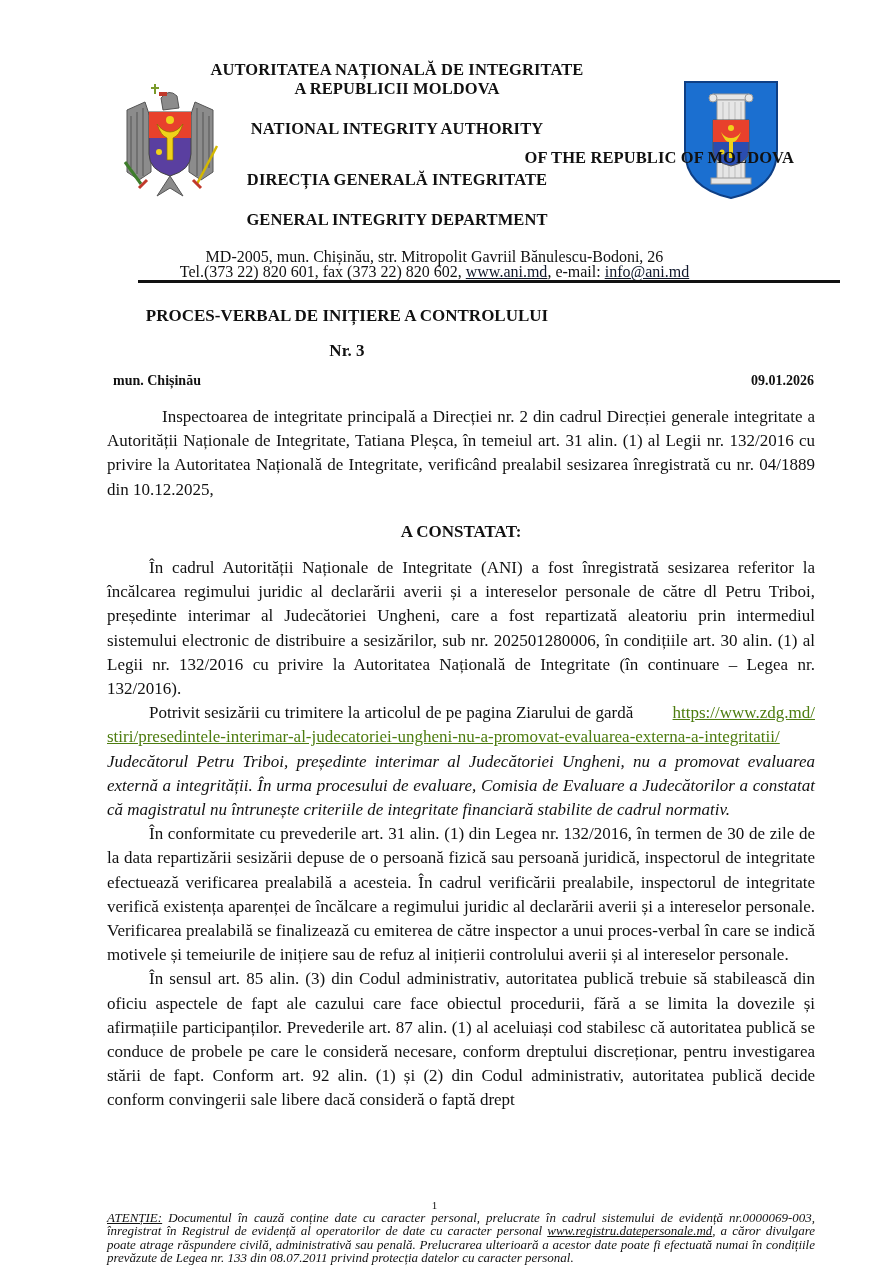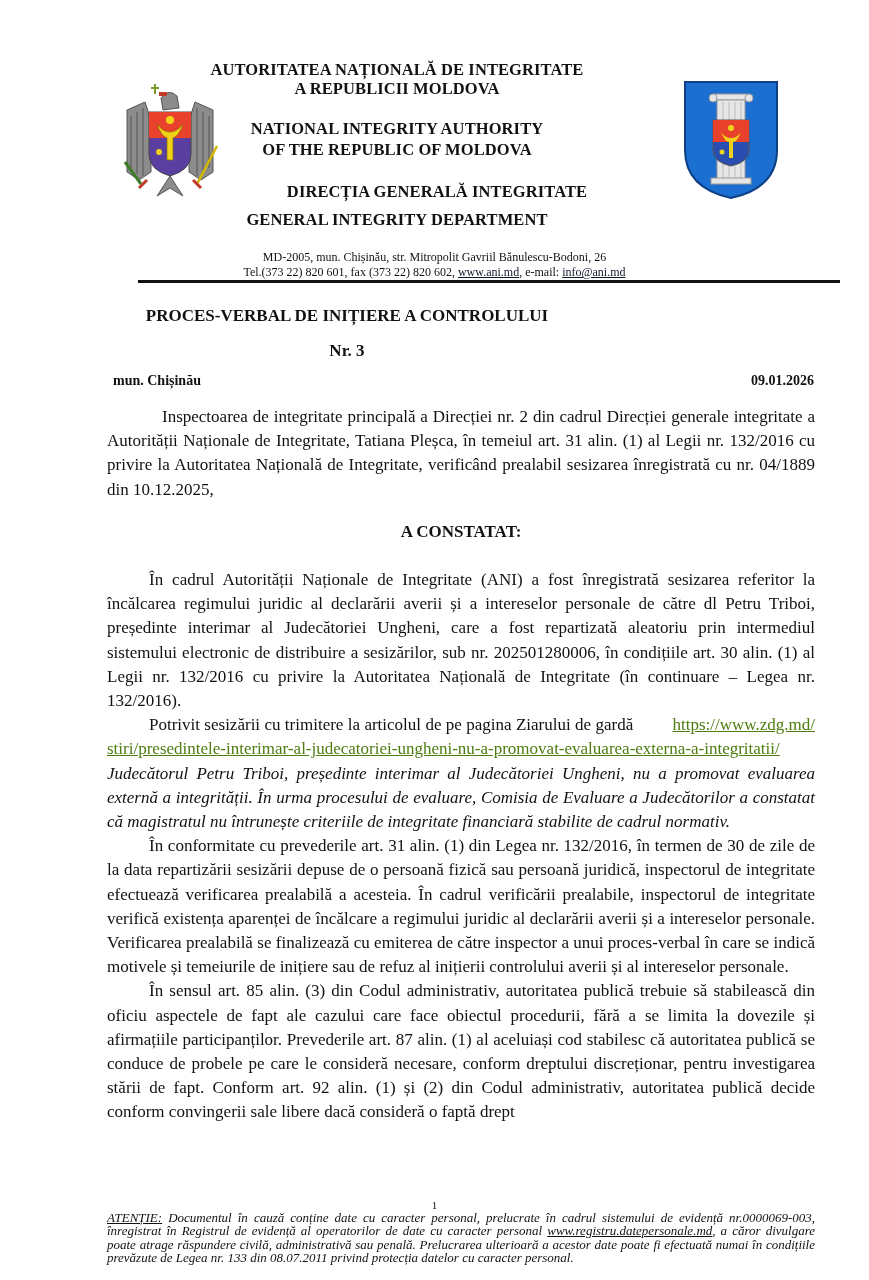--- a/index.html
+++ b/index.html
@@ -1,19 +1,19 @@
 <!DOCTYPE html>
 <html><head>
 <meta charset="utf-8">
 <style>
   html, body { margin: 0; padding: 0; background: #ffffff; }
   body { width: 869px; height: 1280px; position: relative; overflow: hidden; font-family: "Liberation Serif", serif; color: #111; }
   .abs { position: absolute; }
   .hdr-line { position: absolute; left: 0; width: 794px; text-align: center; font-weight: bold; font-size: 16.5px; line-height: 19px; letter-spacing: 0.1px; }
-  .addr { position: absolute; left: 0; width: 869px; text-align: center; font-size: 12px; line-height: 16px; }
+  .addr { position: absolute; left: 0; width: 869px; text-align: center; font-size: 16px; line-height: 16px; }
   .addr a { color: #0f172a; text-decoration: underline; }
   .rule { position: absolute; left: 138px; top: 280px; width: 702px; height: 0; border-top: 2px solid #111; border-bottom: 1px solid #111; }
   .title { position: absolute; left: 0; width: 694px; text-align: center; font-weight: bold; font-size: 17px; line-height: 20px; }
   .meta { position: absolute; top: 373px; font-weight: bold; font-size: 14px; }
   .body { position: absolute; left: 107px; width: 708px; font-size: 17px; line-height: 24.2px; text-align: justify; }
   .body p { margin: 0; text-indent: 42px; }
   .section-head { text-align: center; font-weight: bold; font-size: 17px; margin: 0; text-indent: 0 !important; }
   .link { color: #4d7c0f; text-decoration: underline; font-style: normal; margin-left: 35px; }
   .ital { font-style: italic; }
   .pagenum { position: absolute; left: 0; width: 869px; top: 1199px; text-align: center; font-size: 11px; }
@@ -65,39 +65,39 @@
     <path d="M30 40 L66 40 L66 62 L30 62 Z" fill="#e8412c"></path>
     <path d="M38 52 Q42 62 46 62 L46 78 L50 78 L50 62 Q54 62 58 52 Q54 58 48 58 Q42 58 38 52 Z" fill="#f0d21a"></path>
     <circle cx="48" cy="48" r="3" fill="#f0d21a"></circle>
     <circle cx="39" cy="72" r="2.5" fill="#f0d21a"></circle>
   </svg>
 </div>
 
 <div class="hdr-line" style="top:60px;">AUTORITATEA NAȚIONALĂ DE INTEGRITATE</div>
 <div class="hdr-line" style="top:79px;">A REPUBLICII MOLDOVA</div>
 <div class="hdr-line" style="top:119px;">NATIONAL INTEGRITY AUTHORITY</div>
-<div class="hdr-line" style="top:140px;">OF THE REPUBLIC OF MOLDOVA</div>
-<div class="hdr-line" style="top:182px;padding-left:40px;">DIRECȚIA GENERALĂ INTEGRITATE</div>
+<div class="hdr-line" style="top:148px;text-align:right;">OF THE REPUBLIC OF MOLDOVA</div>
+<div class="hdr-line" style="top:170px;">DIRECȚIA GENERALĂ INTEGRITATE</div>
 <div class="hdr-line" style="top:210px;">GENERAL INTEGRITY DEPARTMENT</div>
 
 <div class="addr" style="top:249px;">MD-2005, mun. Chișinău, str. Mitropolit Gavriil Bănulescu-Bodoni, 26</div>
 <div class="addr" style="top:264px;">
   <span>Tel.(373 22) 820 601, fax (373 22) 820 602, </span><a>www.ani.md</a><span>, e-mail: </span><a>info@ani.md</a>
 </div>
 <div class="rule"></div>
 
 <div class="title" style="top:306px;">PROCES-VERBAL DE INIȚIERE A CONTROLULUI</div>
 <div class="title" style="top:341px;">Nr. 3</div>
 
 <div class="meta" style="left:113px;">mun. Chișinău</div>
 <div class="meta" style="right:55px;">09.01.2026</div>
 
 <div class="body" style="top:405px;">
   <p style="text-indent:55px;">Inspectoarea de integritate principală a Direcției nr. 2 din cadrul Direcției generale integritate a Autorității Naționale de Integritate, Tatiana Pleșca, în temeiul art. 31 alin. (1) al Legii nr. 132/2016 cu privire la Autoritatea Națională de Integritate, verificând prealabil sesizarea înregistrată cu nr. 04/1889 din 10.12.2025,</p>
-  <p class="section-head" style="margin-top:18px; margin-bottom:24px;">A CONSTATAT:</p>
+  <p class="section-head" style="margin-top:18px; margin-bottom:12px;">A CONSTATAT:</p>
   <p>În cadrul Autorității Naționale de Integritate (ANI) a fost înregistrată sesizarea referitor la încălcarea regimului juridic al declarării averii și a intereselor personale de către dl Petru Triboi, președinte interimar al Judecătoriei Ungheni, care a fost repartizată aleatoriu prin intermediul sistemului electronic de distribuire a sesizărilor, sub nr. 202501280006, în condițiile art. 30 alin. (1) al Legii nr. 132/2016 cu privire la Autoritatea Națională de Integritate (în continuare – Legea nr. 132/2016).</p>
   <p><span>Potrivit sesizării cu trimitere la articolul de pe pagina Ziarului de gardă </span><a class="link" style="word-break:break-all;">https://www.zdg.md/stiri/presedintele-interimar-al-judecatoriei-ungheni-nu-a-promovat-evaluarea-externa-a-integritatii/</a><span class="ital"> Judecătorul Petru Triboi, președinte interimar al Judecătoriei Ungheni, nu a promovat evaluarea externă a integrității. În urma procesului de evaluare, Comisia de Evaluare a Judecătorilor a constatat că magistratul nu întrunește criteriile de integritate financiară stabilite de cadrul normativ.</span></p>
   <p>În conformitate cu prevederile art. 31 alin. (1) din Legea nr. 132/2016, în termen de 30 de zile de la data repartizării sesizării depuse de o persoană fizică sau persoană juridică, inspectorul de integritate efectuează verificarea prealabilă a acesteia. În cadrul verificării prealabile, inspectorul de integritate verifică existența aparenței de încălcare a regimului juridic al declarării averii și a intereselor personale. Verificarea prealabilă se finalizează cu emiterea de către inspector a unui proces-verbal în care se indică motivele și temeiurile de inițiere sau de refuz al inițierii controlului averii și al intereselor personale.</p>
   <p>În sensul art. 85 alin. (3) din Codul administrativ, autoritatea publică trebuie să stabilească din oficiu aspectele de fapt ale cazului care face obiectul procedurii, fără a se limita la dovezile și afirmațiile participanților. Prevederile art. 87 alin. (1) al aceluiași cod stabilesc că autoritatea publică se conduce de probele pe care le consideră necesare, conform dreptului discreționar, pentru investigarea stării de fapt. Conform art. 92 alin. (1) și (2) din Codul administrativ, autoritatea publică decide conform convingerii sale libere dacă consideră o faptă drept</p>
 </div>
 
 <div class="pagenum">1</div>
 <div class="footer">
   <span class="u">ATENȚIE:</span><span> Documentul în cauză conține date cu caracter personal, prelucrate în cadrul sistemului de evidență nr.0000069-003, înregistrat în Registrul de evidență al operatorilor de date cu caracter personal </span><a class="u" style="color:#111;">www.registru.datepersonale.md</a><span>, a căror divulgare poate atrage răspundere civilă, administrativă sau penală. Prelucrarea ulterioară a acestor date poate fi efectuată numai în condițiile prevăzute de Legea nr. 133 din 08.07.2011 privind protecția datelor cu caracter personal.</span>
 </div>

